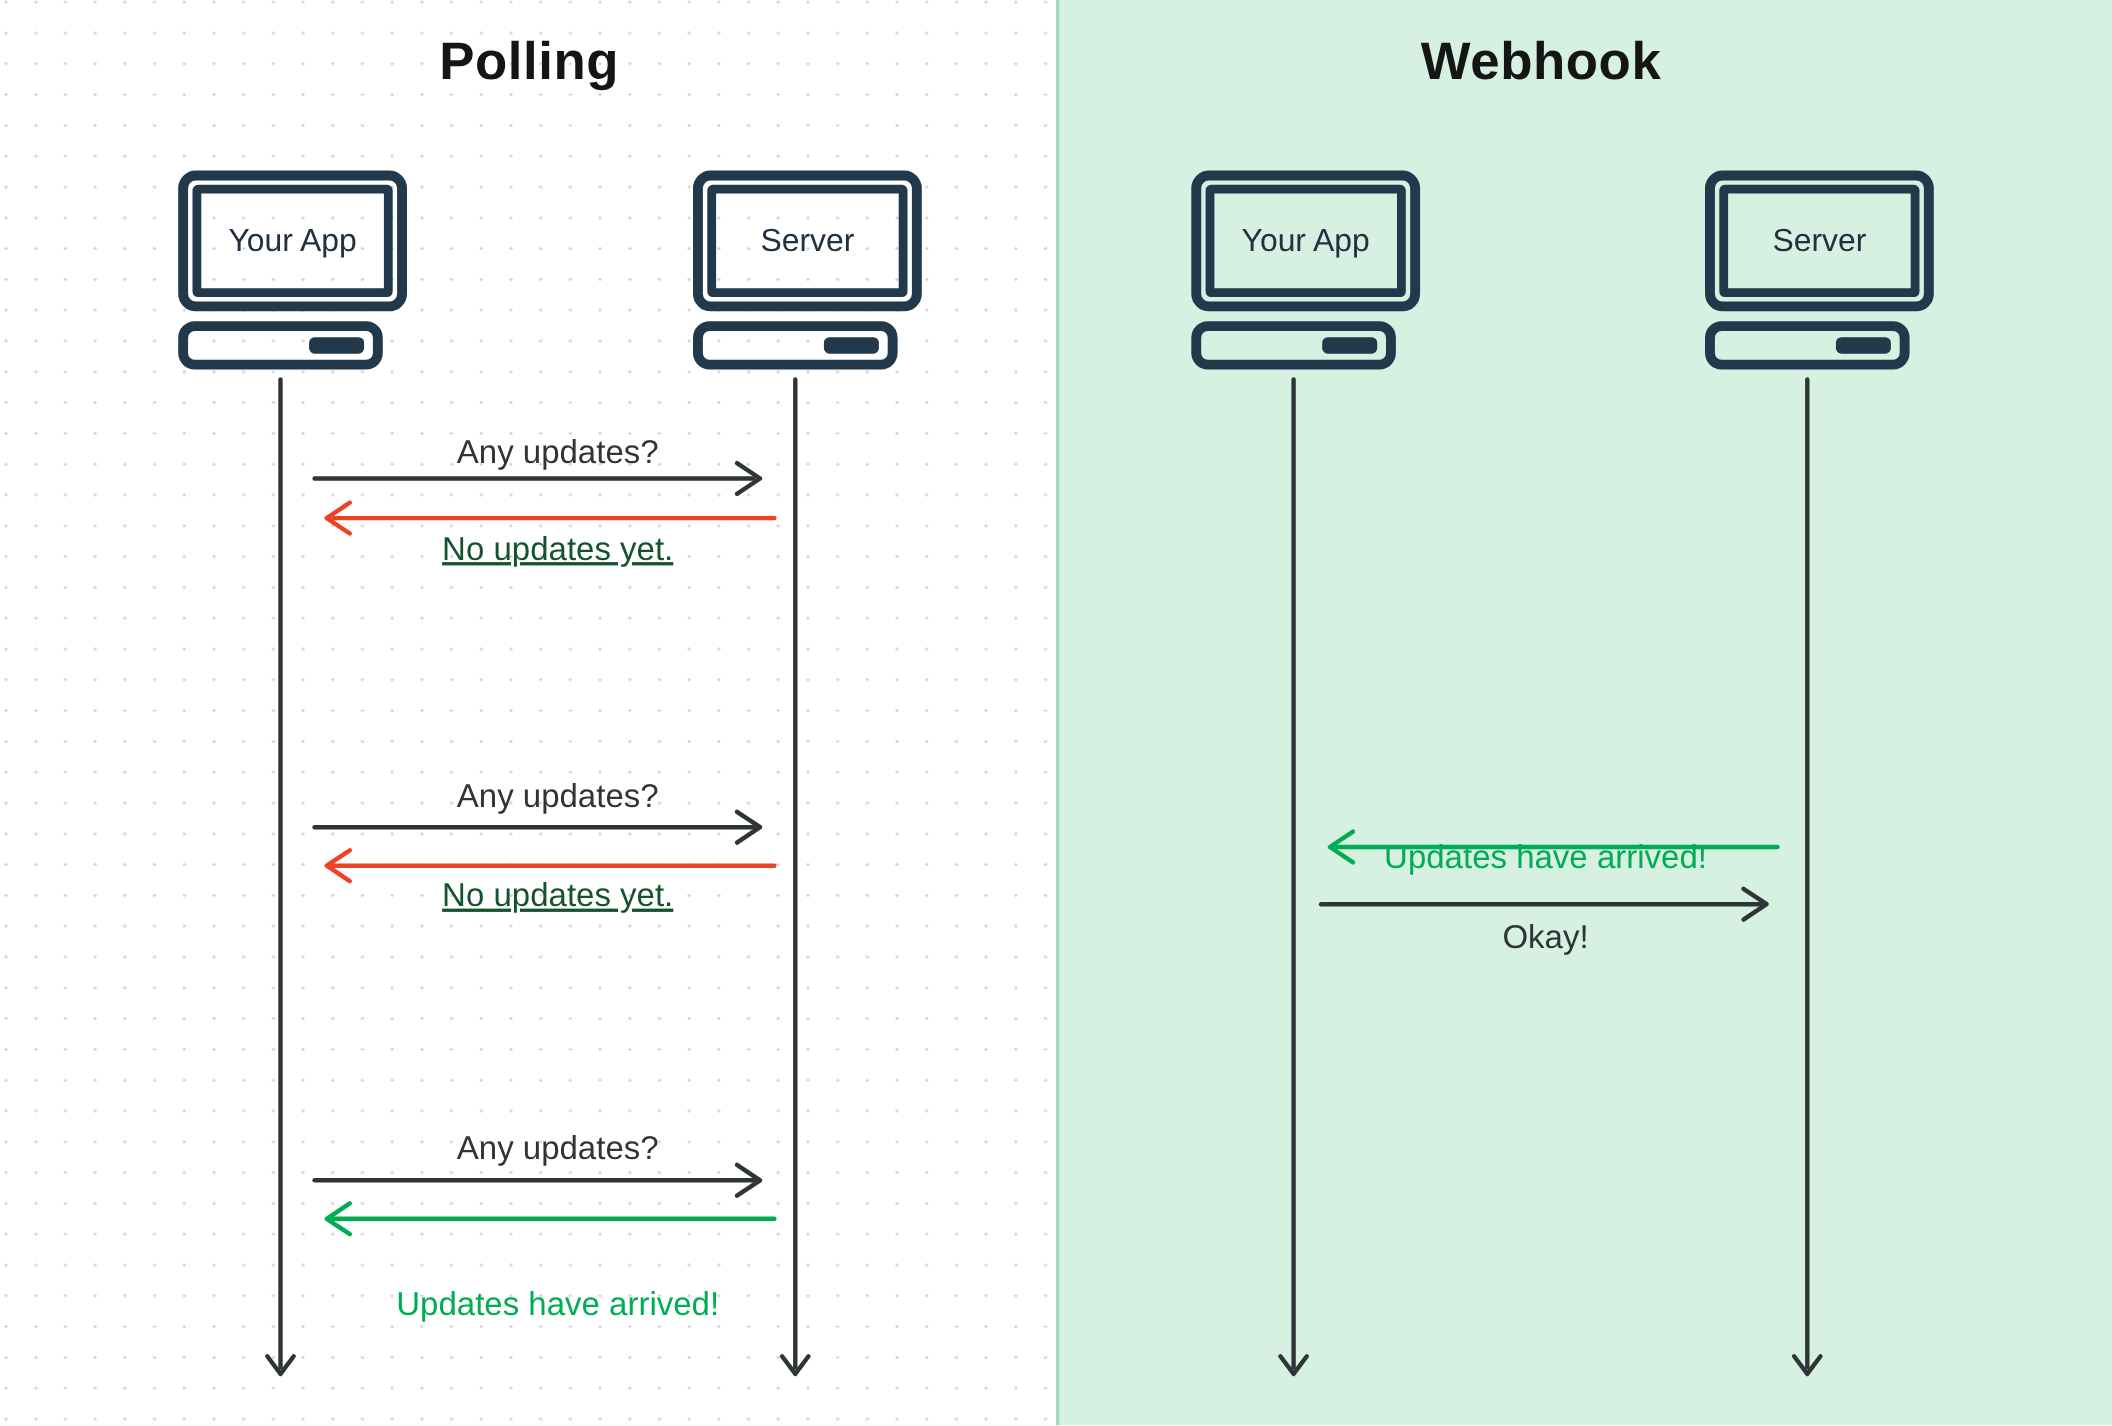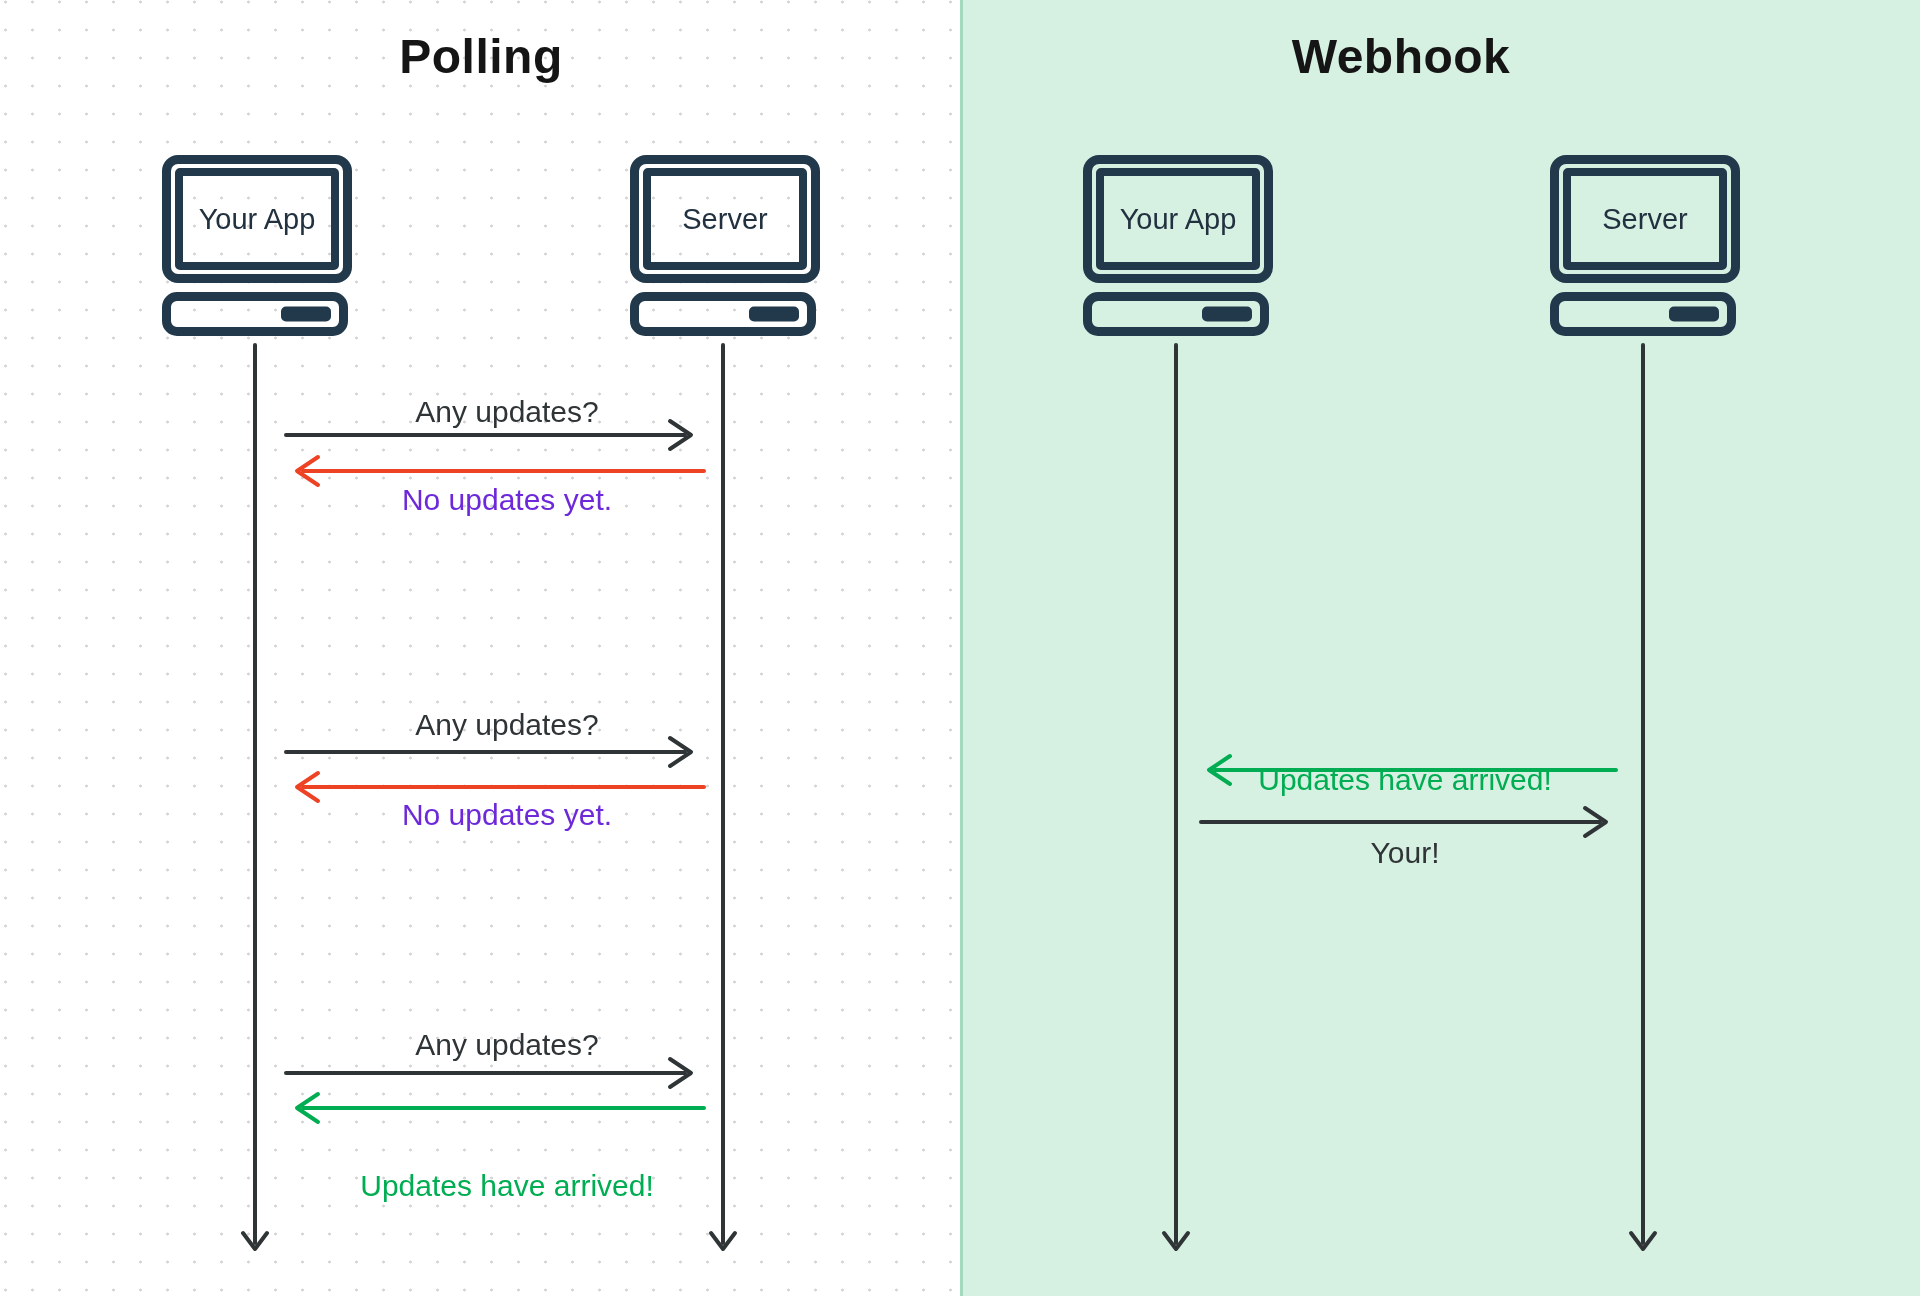--- a/index.html
+++ b/index.html
@@ -40,21 +40,21 @@
     font-weight: 600;
     color: #151515;
     letter-spacing: 0.5px;
   }
   .title.polling-t { left: 181px; }
   .title.webhook-t { left: 1101px; }
 
   
   .computer { position: absolute; top: 155px; width: 186px; }
   .monitor {
-    width: 190px; height: 128px;
+    width: 208px; height: 128px;
     border: 9px solid #21394b;
     border-radius: 16px;
     padding: 4px;
   }
   .screen {
     width: 100%; height: 100%;
     border: 8px solid #21394b;
     border-radius: 5px;
     display: flex; align-items: center; justify-content: center;
   }
@@ -96,21 +96,21 @@
   .msg {
     position: absolute;
     width: 420px;
     text-align: center;
     font-size: 30px;
     line-height: 36px;
     font-weight: 500;
     color: #2f3437;
     white-space: nowrap;
   }
-  .msg.red   { color: #6d28d9; }
+  .msg.red   { color: #14532d; text-decoration: underline; }
   .msg.green { color: #00ad52; margin-top: 44px; }
   .msg.pl { left: 297px; }
   .msg.wh { left: 1195px; }
 </style>
 </head>
 <body>
 
 <div class="stage">
 
   <div class="panel polling"></div>
@@ -215,15 +215,15 @@
 
   <div class="msg wh green" style="top:718px">Updates have arrived!</div>
   <svg class="arrow" style="left:1197px; top:752px" width="420" height="36" viewBox="0 0 420 36">
     <line class="stroke-green" x1="419" y1="18" x2="18" y2="18"></line>
     <polyline class="stroke-green" points="33,4 12,18 33,32"></polyline>
   </svg>
   <svg class="arrow" style="left:1200px; top:804px" width="420" height="36" viewBox="0 0 420 36">
     <line class="stroke-dark" x1="1" y1="18" x2="400" y2="18"></line>
     <polyline class="stroke-dark" points="385,4 406,18 385,32"></polyline>
   </svg>
-  <div class="msg wh" style="top:835px">Your!</div>
+  <div class="msg wh" style="top:835px">Okay!</div>
 
 </div>
 
 </body></html>

